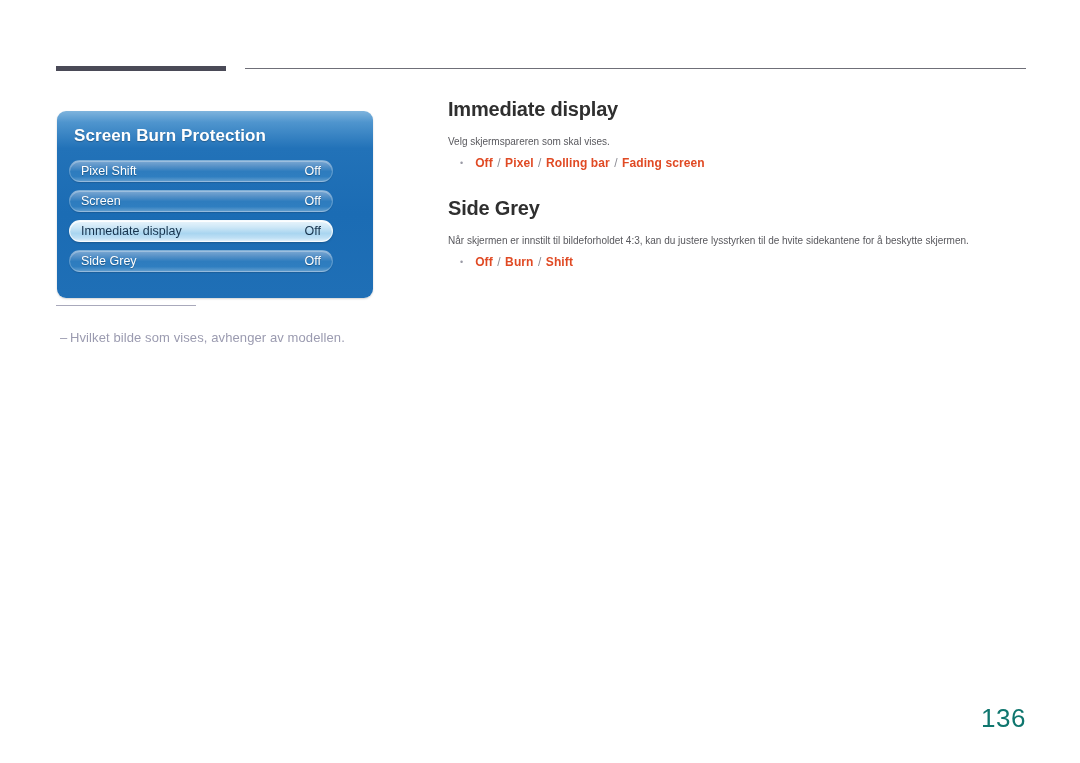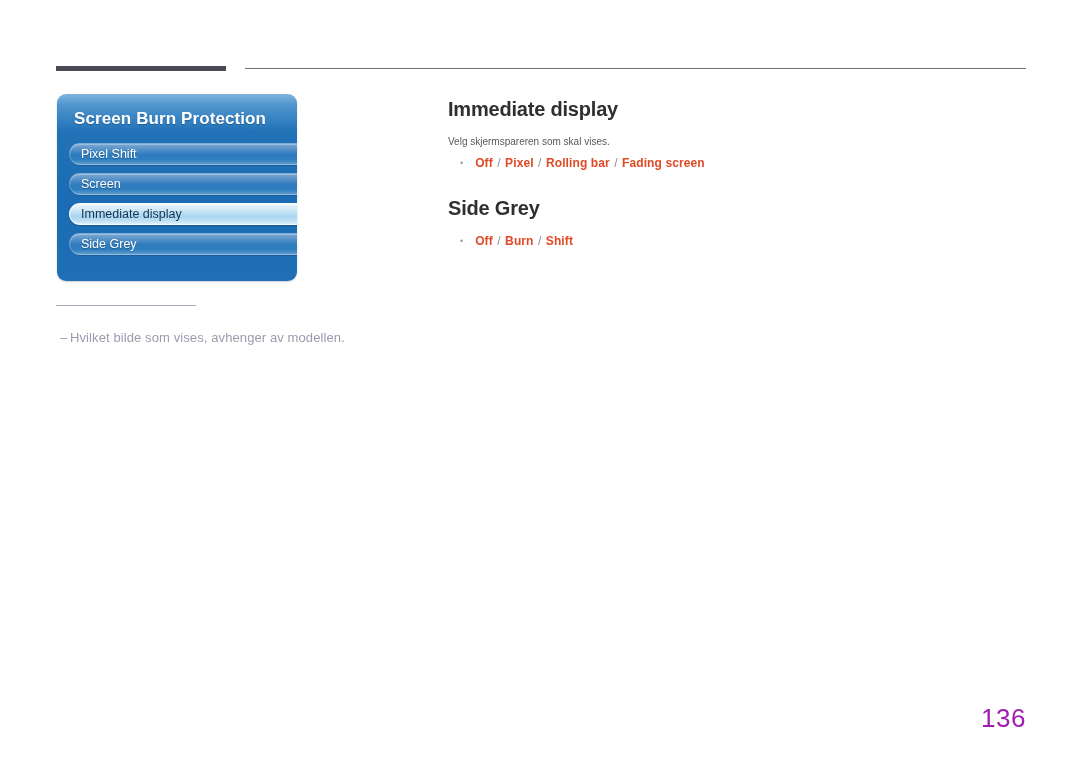--- a/index.html
+++ b/index.html
@@ -30,22 +30,22 @@
     top: 68px;
     width: 781px;
     height: 1px;
     background: #6f6f78;
   }
 
   
   .osd-panel {
     position: absolute;
     left: 57px;
-    top: 94px;
-    width: 240px;
+    top: 111px;
+    width: 316px;
     height: 187px;
     border-radius: 9px;
     background: linear-gradient(180deg,
                 #7fb4dd 0%,
                 #4f95ce 6%,
                 #2272b8 20%,
                 #1b6cb4 55%,
                 #1f6fb6 100%);
     box-shadow: 0 1px 2px rgba(0,0,0,0.18);
     overflow: hidden;
@@ -182,21 +182,21 @@
   .section-gap {
     height: 27px;
   }
 
   
   .page-num {
     position: absolute;
     right: 54px;
     top: 703px;
     font-size: 26px;
-    color: #a21caf;
+    color: #0f766e;
     letter-spacing: 0.5px;
   }
 </style>
 </head>
 <body>
 
 <div class="header-bar"></div>
 <div class="header-rule"></div>
 
 <div class="osd-panel">
@@ -231,20 +231,21 @@
       <h2 class="sec-heading">Immediate display</h2>
       <p class="sec-desc">Velg skjermspareren som skal vises.</p>
       <div class="bullet-row">
         <span class="bullet-dot">•</span>
         <span class="bullet-opts"><span>Off</span> <span class="sep">/</span> <span>Pixel</span> <span class="sep">/</span> <span>Rolling bar</span> <span class="sep">/</span> <span>Fading screen</span></span>
       </div>
     </div>
     <div class="section-gap"></div>
     <div>
       <h2 class="sec-heading">Side Grey</h2>
+      <p class="sec-desc">Når skjermen er innstilt til bildeforholdet 4:3, kan du justere lysstyrken til de hvite sidekantene for å beskytte skjermen.</p>
       <div class="bullet-row">
         <span class="bullet-dot">•</span>
         <span class="bullet-opts"><span>Off</span> <span class="sep">/</span> <span>Burn</span> <span class="sep">/</span> <span>Shift</span></span>
       </div>
     </div>
   </div>
 
 <div class="page-num">136</div>
 
 </body></html>

